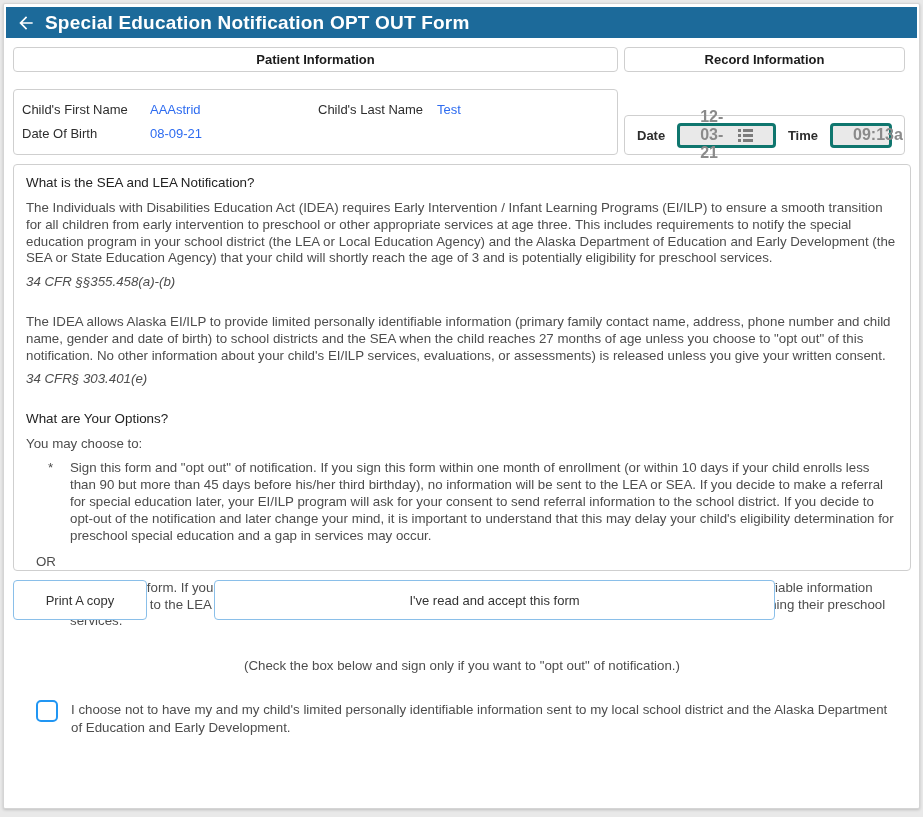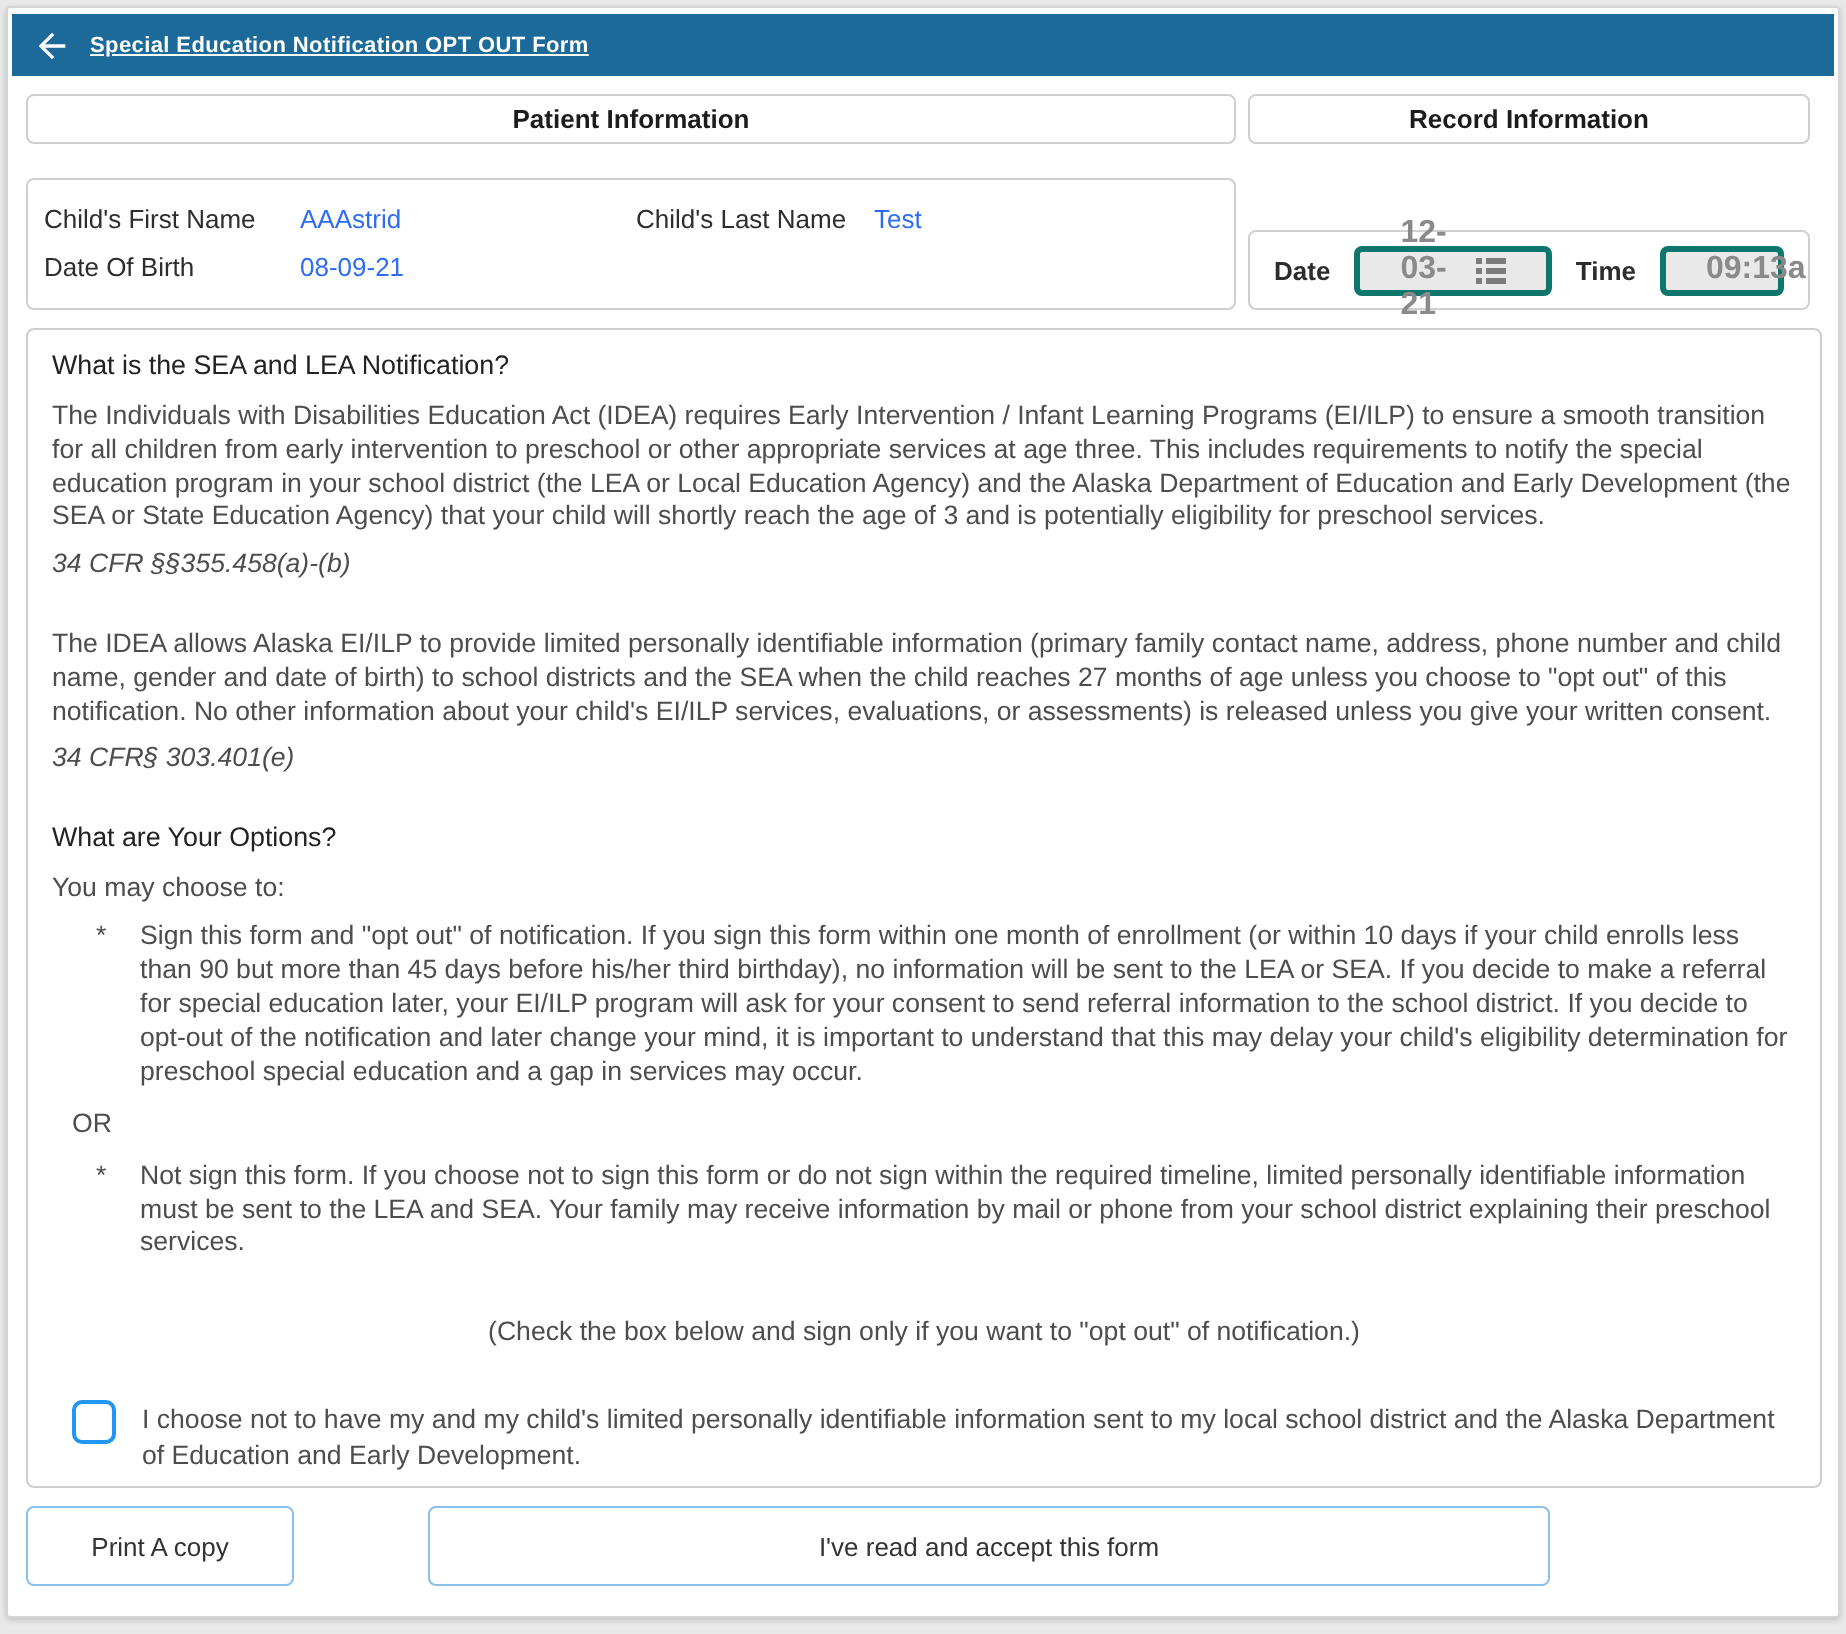--- a/index.html
+++ b/index.html
@@ -26,21 +26,21 @@
   }
   
   .titlebar{
     margin:3px 2px 0 2px;height:31px;
     background:var(--titlebar_bg);
     color:#fff;display:flex;align-items:center;
     padding:0 10px;gap:9px;
   }
   .back-btn{width:20px;height:20px;display:flex;align-items:center;justify-content:center;cursor:pointer;flex-shrink:0;}
   .back-btn svg{width:20px;height:20px;fill:#fff;}
-  .titlebar-title{font-size:11px;font-weight:bold;letter-spacing:.2px;text-decoration:underline;}
+  .titlebar-title{font-size:19px;font-weight:bold;letter-spacing:.2px;}
   
   .panels-row{display:flex;justify-content:space-between;margin:9px 14px 0 9px;}
   .panel{display:flex;flex-direction:column;gap:17px;}
   .panel-patient{width:605px;}
   .panel-record{width:281px;justify-content:space-between;}
   .panel-header{
     border:1px solid var(--panel_border);border-radius:4px;
     text-align:center;font-weight:bold;font-size:13px;color:#1c1c1c;
     padding:4px 0;background:#fff;
   }
@@ -64,21 +64,21 @@
   }
   .date-field{width:102px;justify-content:space-between;}
   .time-field{width:62px;}
   .list-icon svg{width:15px;height:13px;display:block;}
   .list-icon rect{fill:#7c7c7c;}
   
   .content-box{
     margin:9px 8px 0 9px;
     border:1px solid var(--panel_border);border-radius:4px;
     padding:6px 12px 12px 12px;
-    height:580px;
+    height:407px;
   }
   .sec-heading{font-size:13.4px;font-weight:400;color:#222;margin:4px 0 10px;}
   .sec-para{line-height:1.26;margin:0 0 7px;}
   .sec-citation{font-style:italic;color:#4d4d4d;margin:0 0 25px;}
   .options-intro{margin:0 0 9px;}
   .bullet-row{display:flex;margin:0 0 9px 20px;}
   .bullet-marker{width:24px;flex-shrink:0;text-align:left;padding-left:2px;}
   .bullet-text{flex:1;line-height:1.27;padding-right:2px;}
   .or-label{margin:2px 0 11px 10px;}
   .center-note{text-align:center;margin:28px 0 26px;}

